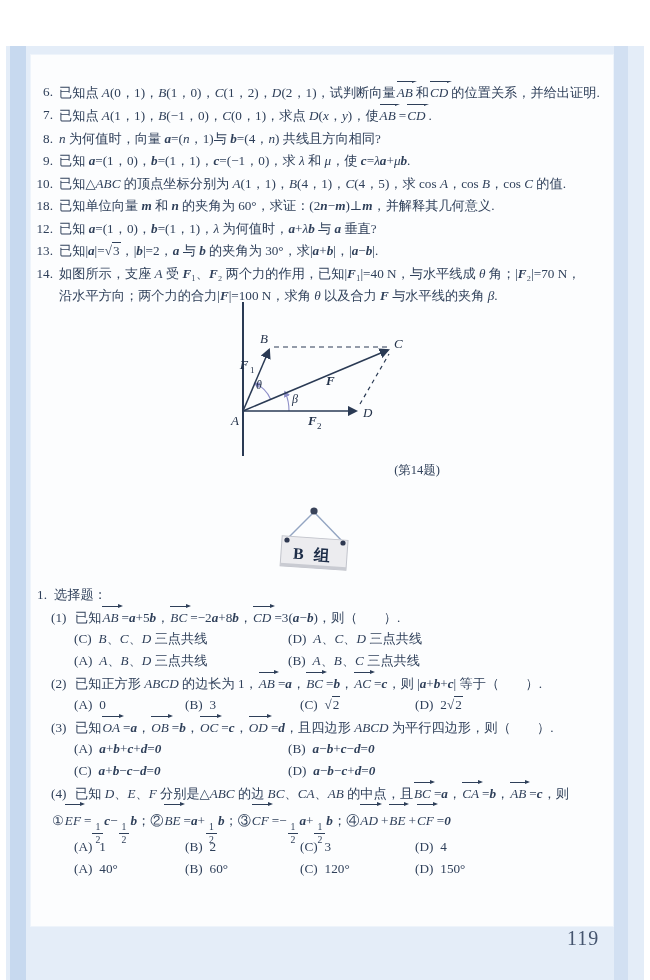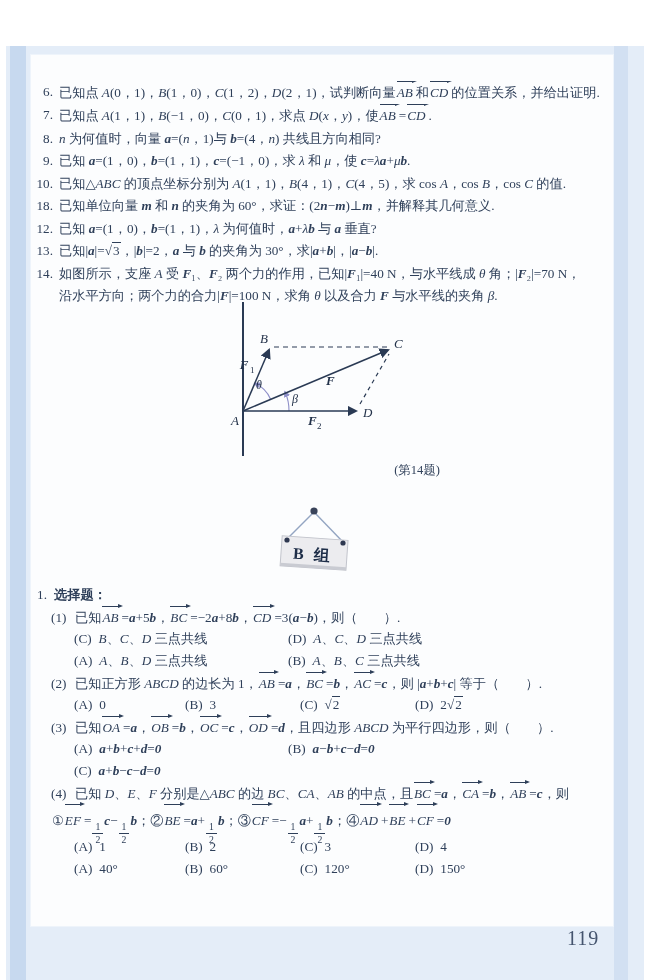--- a/index.html
+++ b/index.html
@@ -36,21 +36,21 @@
 
   
   .fig{position:absolute;left:180px;top:298px}
   .figcap{position:absolute;left:180px;top:462px;width:260px;text-align:right;font-size:12.5px;color:#33435c}
   .signsvg{position:absolute;left:262px;top:502px}
 
   
   .secB{position:absolute;left:30px;top:584px;width:582px}
   .bl{height:22px;line-height:22px;white-space:nowrap}
   .bhead .bnum{display:inline-block;width:15px;text-align:right;margin-right:7px;margin-left:2px}
-  .bhead .btitle{font-weight:bold}
+  .bhead .btitle{font-weight:normal}
   .bstem{padding-left:21px}
   .blab{display:inline-block;width:24px}
   .bformula{height:32px;line-height:32px;padding-left:22px}
   .btail{padding-left:44px}
   .opts{display:grid;margin-left:44px}
   .opts.c2{grid-template-columns:214px auto}
   .opts.c4{grid-template-columns:111px 115px 115px auto}
   .opt .olab{margin-right:7px}
 
   .pageno{position:absolute;left:567px;top:927px;font-size:20px;color:#44546e;letter-spacing:1px}
@@ -180,20 +180,21 @@
 
   <div class="bl bstem">
     <span class="blab">(3)</span><span>已知<span class="vec">OA</span>=<span class="mb">a</span>，<span class="vec">OB</span>=<span class="mb">b</span>，<span class="vec">OC</span>=<span class="mb">c</span>，<span class="vec">OD</span>=<span class="mb">d</span>，且四边形 <span class="mi">ABCD</span> 为平行四边形，则（　　）.</span>
   </div>
   <div class="bl opts c2">
     <span class="opt"><span class="olab">(A)</span><span><span class="mb">a</span>+<span class="mb">b</span>+<span class="mb">c</span>+<span class="mb">d</span>=<span class="mb">0</span></span></span>
     <span class="opt"><span class="olab">(B)</span><span><span class="mb">a</span>−<span class="mb">b</span>+<span class="mb">c</span>−<span class="mb">d</span>=<span class="mb">0</span></span></span>
   </div>
   <div class="bl opts c2">
     <span class="opt"><span class="olab">(C)</span><span><span class="mb">a</span>+<span class="mb">b</span>−<span class="mb">c</span>−<span class="mb">d</span>=<span class="mb">0</span></span></span>
+    <span class="opt"><span class="olab">(D)</span><span><span class="mb">a</span>−<span class="mb">b</span>−<span class="mb">c</span>+<span class="mb">d</span>=<span class="mb">0</span></span></span>
   </div>
 
   <div class="bl bstem">
     <span class="blab">(4)</span><span>已知 <span class="mi">D</span>、<span class="mi">E</span>、<span class="mi">F</span> 分别是△<span class="mi">ABC</span> 的边 <span class="mi">BC</span>、<span class="mi">CA</span>、<span class="mi">AB</span> 的中点，且<span class="vec">BC</span>=<span class="mb">a</span>，<span class="vec">CA</span>=<span class="mb">b</span>，<span class="vec">AB</span>=<span class="mb">c</span>，则</span>
   </div>
   <div class="bformula">①<span class="vec">EF</span>=<span class="frac">
         <span class="fn">1</span>
         <span>2</span>
       </span><span class="mb">c</span>−<span class="frac">
         <span class="fn">1</span>

